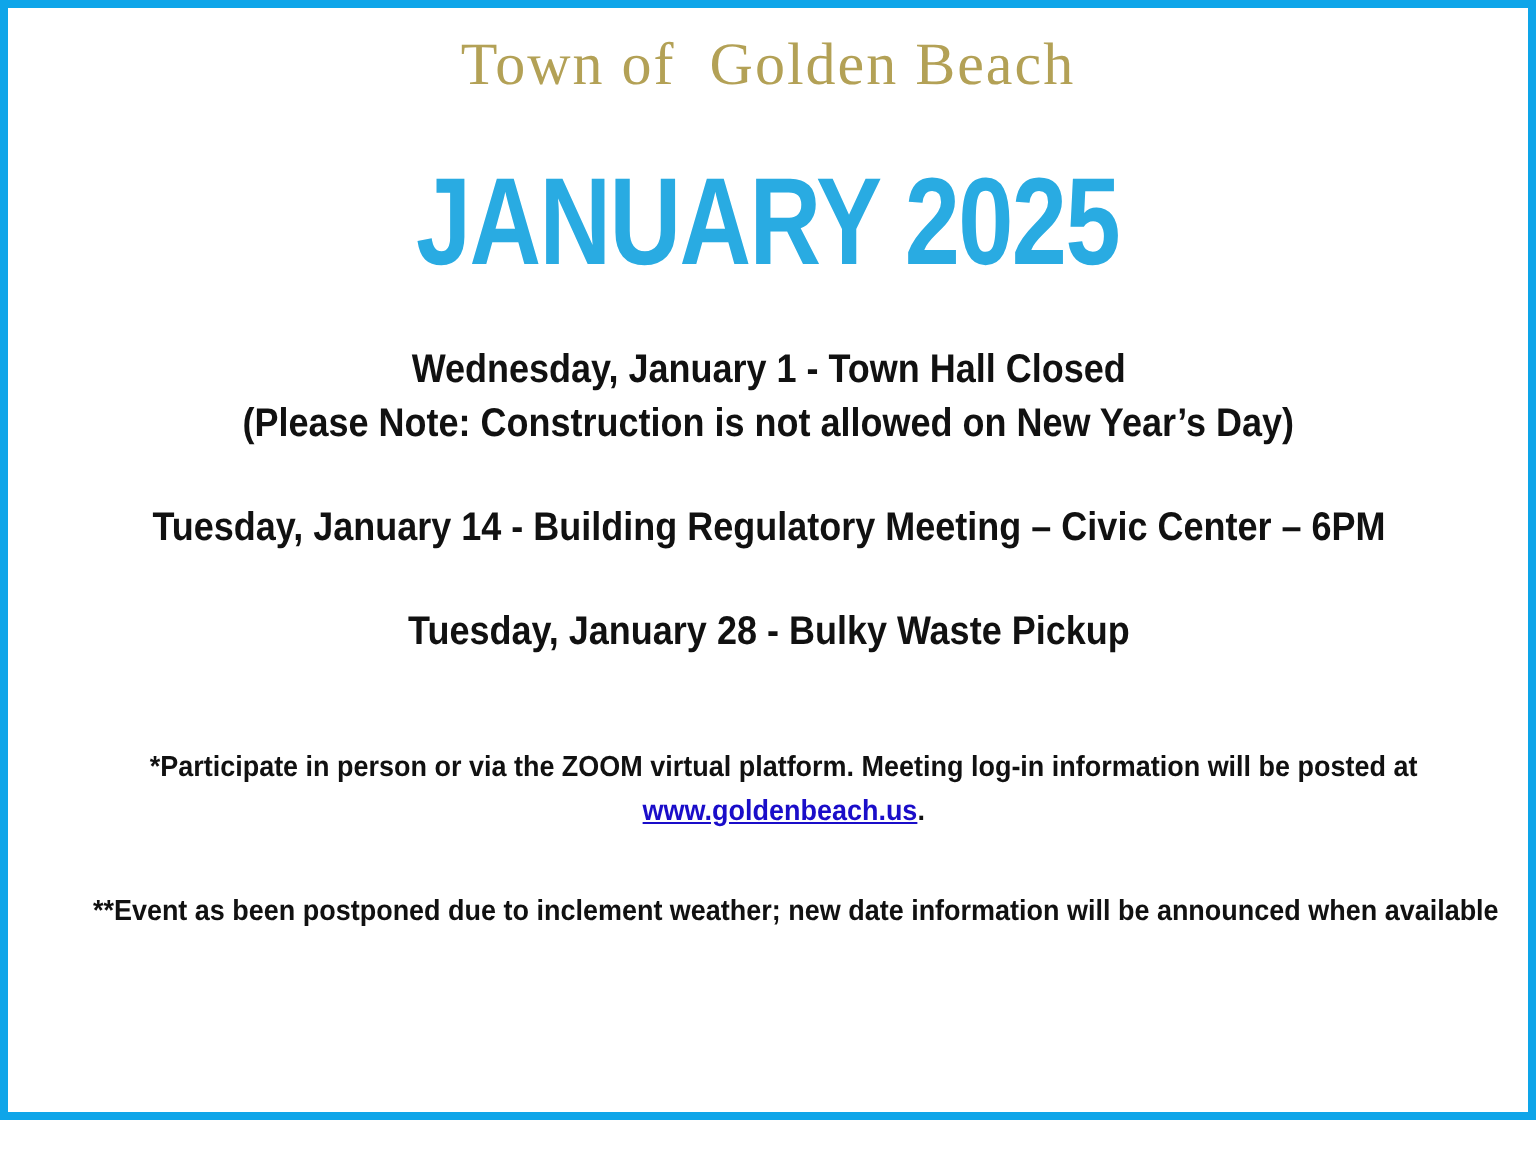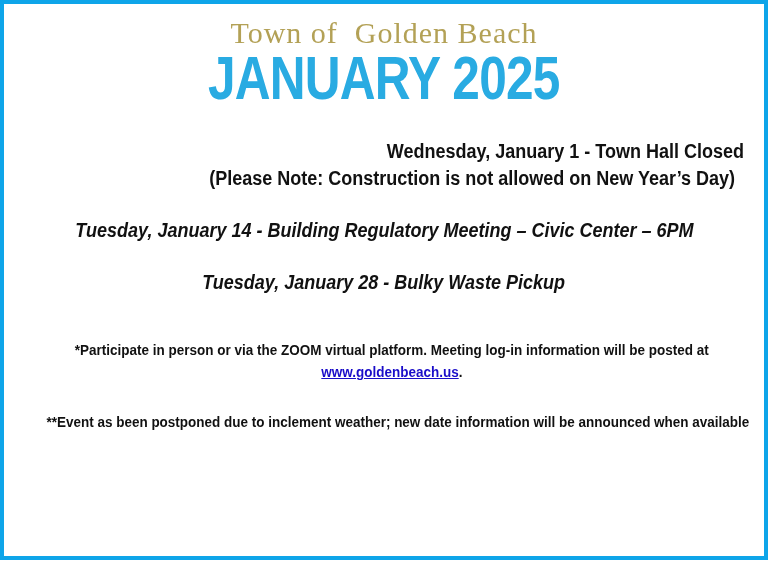--- a/index.html
+++ b/index.html
@@ -17,43 +17,43 @@
   .town-title {
     margin:12px 0 0 0;
     font-family:"Liberation Serif", serif;
     font-weight:400;
     font-size:30px;
     line-height:34px;
     color:#B3A156;
     letter-spacing:1px;
     white-space:pre;
   }
-  .month-wrap { line-height:56px; }
+  .month-wrap { line-height:56px;margin-top:34px; }
   .month-title {
     display:inline-block;
     transform:scale(0.8,1);
     transform-origin:center;
     font-weight:700;
     font-size:62px;
     letter-spacing:-1px;
     color:#29ABE2;
     white-space:nowrap;
   }
   .events { margin-top:16px; }
   .event { font-weight:700; font-size:20px; color:#111111; }
   .event-line {
     display:inline-block;
     transform:scaleX(0.9);
     transform-origin:center;
     white-space:nowrap;
     line-height:21px;
   }
   .event.double .event-line { line-height:27px; }
-  .event.double { margin-bottom:27px;text-align:right; }
-  .event.single { margin-bottom:29px;font-style:italic; }
+  .event.double { margin-bottom:27px; }
+  .event.single { margin-bottom:29px; }
   .highlight {
     background:#FFFF00;
     color:#E1251B;
     padding:0 3px;
   }
   .footnotes { margin-top:45px; font-weight:700; font-size:14.5px; color:#111111;padding-left:16px; }
   .footnote-line {
     display:inline-block;
     transform:scaleX(0.93);
     transform-origin:center;

